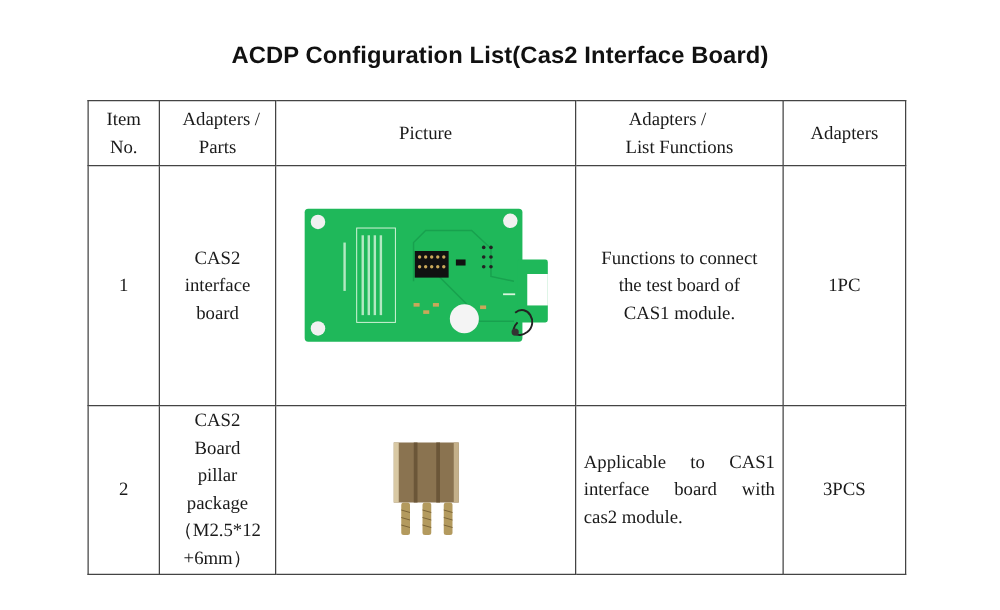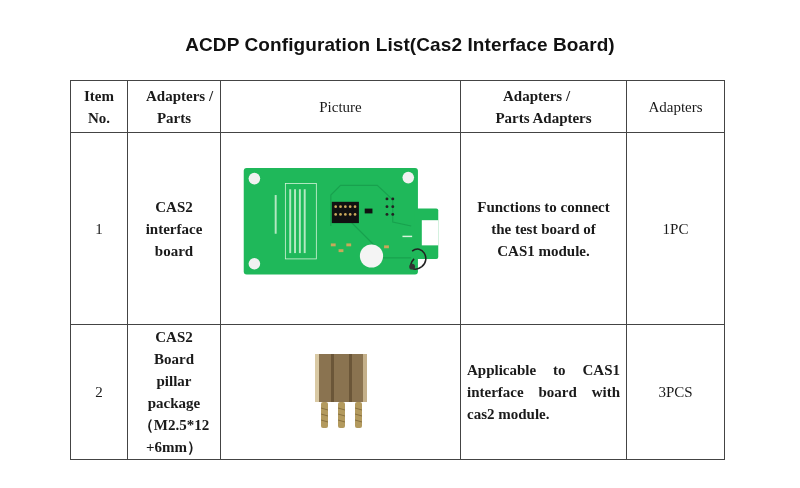--- a/index.html
+++ b/index.html
@@ -3,21 +3,21 @@
 <meta charset="utf-8">
 <style>
   html, body { margin: 0; padding: 0; background: #ffffff; }
   body { width: 800px; height: 488px; position: relative; overflow: hidden; font-family: "Liberation Serif", serif; color: #1a1a1a; }
   .title { position: absolute; top: 34px; left: 0; width: 800px; text-align: center; font-family: "Liberation Sans", sans-serif; font-weight: bold; font-size: 19px; color: #111; letter-spacing: 0.1px; }
   table.cfg { position: absolute; left: 70px; top: 80px; border-collapse: collapse; table-layout: fixed; }
   table.cfg td, table.cfg th { border: 1.3px solid #444; padding: 0; text-align: center; vertical-align: middle; font-weight: normal; font-size: 15px; line-height: 22px; color: #1a1a1a; }
   .hdr { height: 52px; }
   .r1 { height: 192px; }
   .r2 { height: 135px; }
-  .multi span { display: block; font-weight: bold; }
+  .multi span { display: block; }
   .func { text-align: center; }
   .func2 { text-align: justify; text-align-last: left; padding: 0 6px !important; }
   .pcb { position: relative; width: 200px; height: 120px; margin: 0 auto; }
 </style>
 </head>
 <body>
 
 <div class="title">ACDP Configuration List(Cas2 Interface Board)</div>
 
 <table class="cfg">
@@ -34,21 +34,21 @@
       <span>Item</span>
       <span>No.</span>
     </th>
     <th class="multi">
       <span style="padding-left:18px;text-align:left">Adapters /</span>
       <span>Parts</span>
     </th>
     <th>Picture</th>
     <th class="multi">
       <span style="text-align:left;padding-left:42px">Adapters /</span>
-      <span>Parts Adapters</span>
+      <span>List Functions</span>
     </th>
     <th>Adapters</th>
   </tr>
 
   <tr class="r1">
     <td>1</td>
     <td class="multi">
       <span>CAS2</span>
       <span>interface</span>
       <span>board</span>

